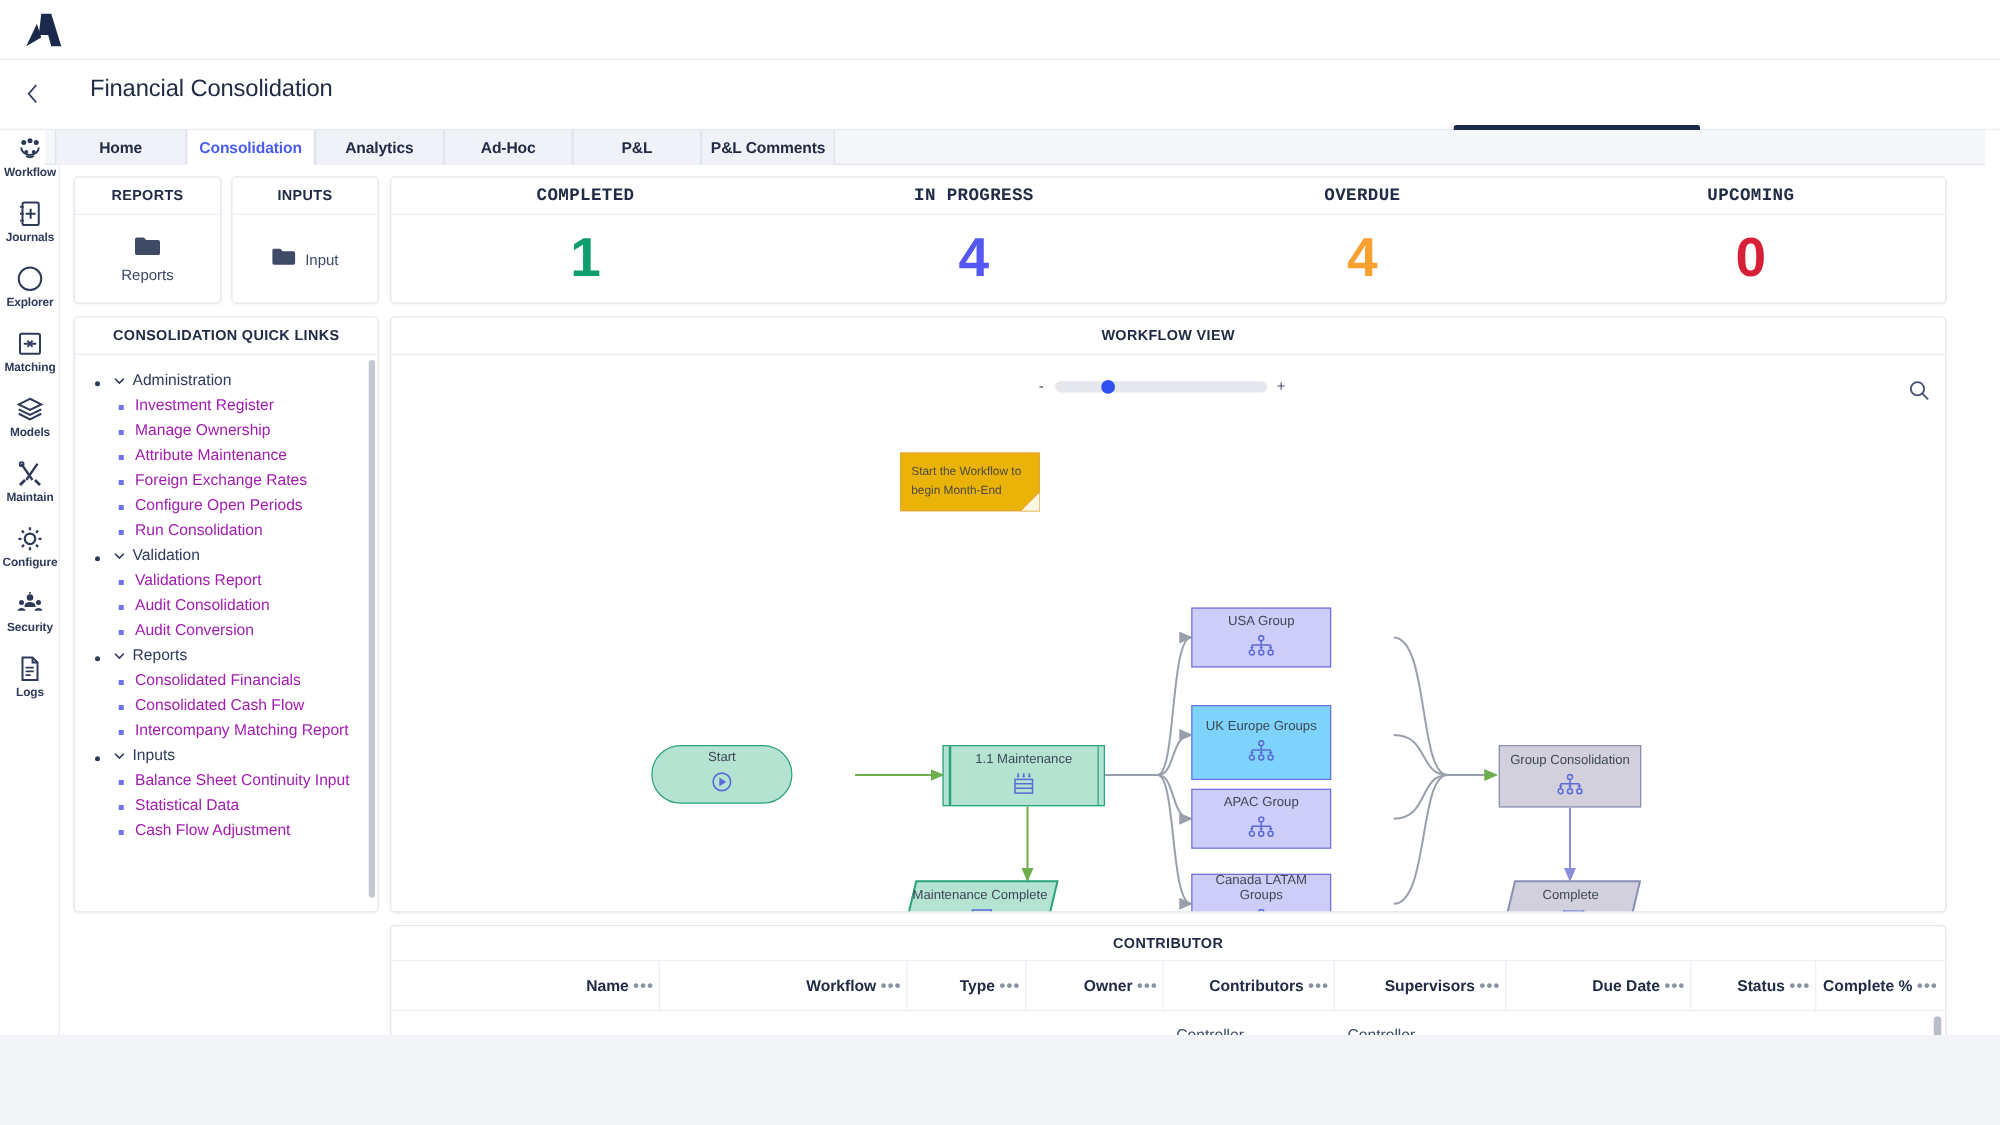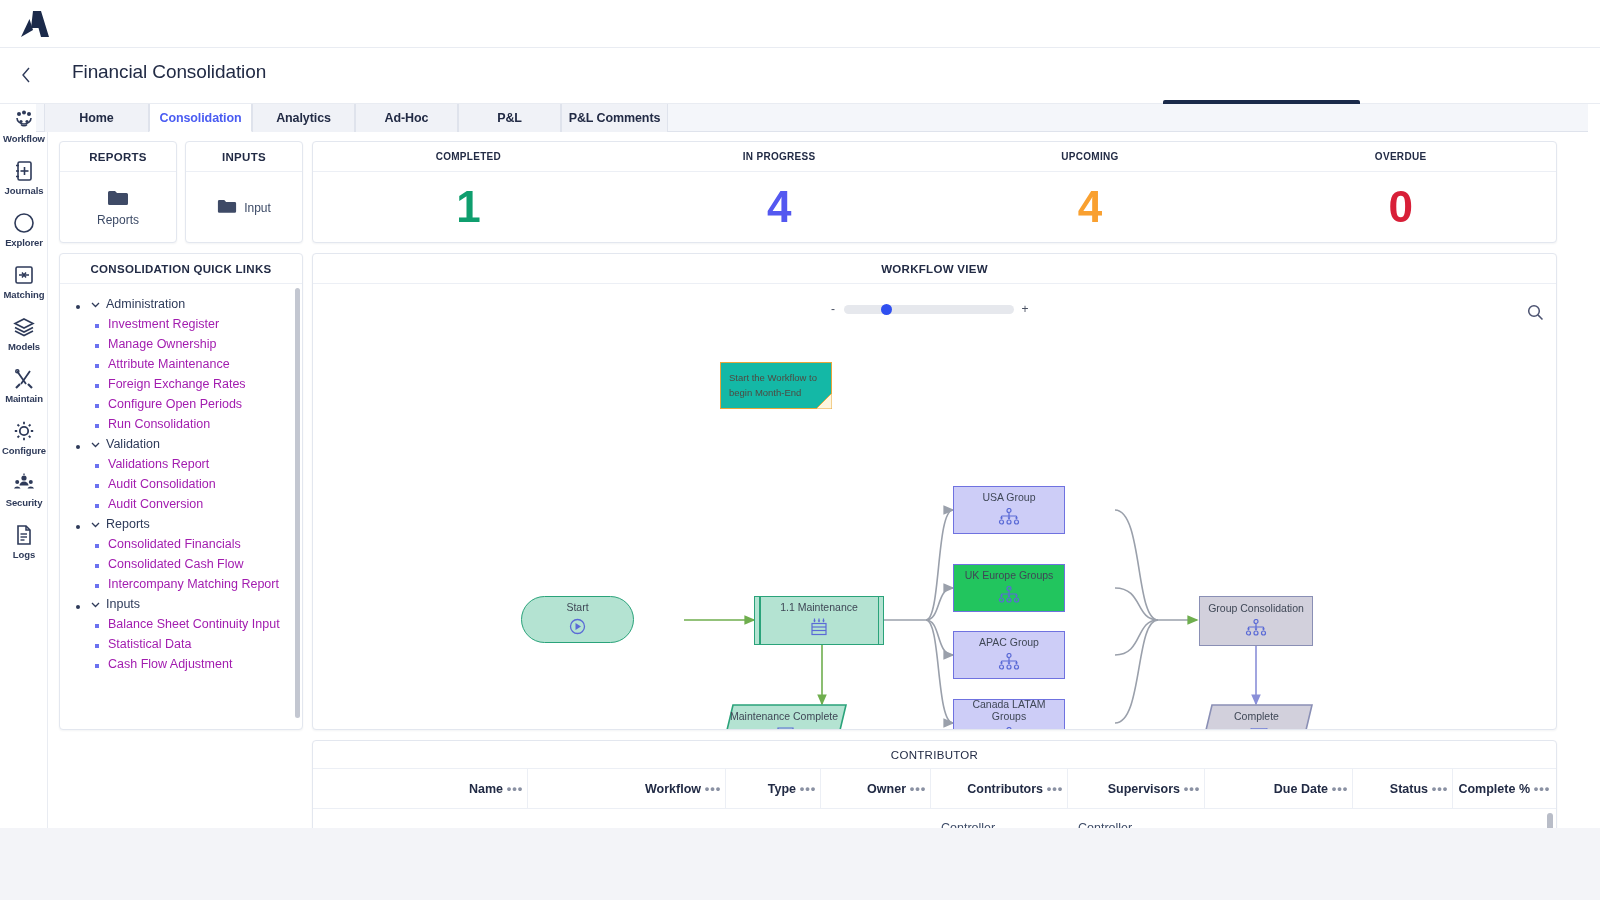--- a/index.html
+++ b/index.html
@@ -99,21 +99,21 @@
   .folder-stack{ text-align:center; cursor:pointer; }
   .folder-stack .flab{ font-size:12px; color:#3c4a66; margin-top:3px; }
   .folder-inline{ display:flex; align-items:center; gap:7px; cursor:pointer; }
   .folder-inline .flab{ font-size:12px; color:#3c4a66; }
 
   
   #card-kpi{ left:264px; top:9px; width:1245px; height:102px; }
   .kpi-hdrow{ display:flex; height:30px; border-bottom:1px solid #eceff5; }
   .kpi-hcell{
     flex:1; display:flex; align-items:center; justify-content:center;
-    font-size:10px; font-weight:700; color:#222b45; letter-spacing:.3px;
+    font-size:14px; font-weight:700; color:#222b45; letter-spacing:.3px;font-family:Liberation Mono, monospace;
   }
   .kpi-vrow{ display:flex; height:70px; }
   .kpi-vcell{
     flex:1; display:flex; align-items:center; justify-content:center;
     font-size:44px; font-weight:700; line-height:44px; cursor:pointer;
   }
 
   
   #card-links{ left:11px; top:121px; width:244px; height:477px; }
   #links-body{
@@ -160,21 +160,21 @@
   #wf-search{ position:absolute; right:12px; top:20px; width:17px; height:17px; cursor:pointer; }
   .node{ position:absolute; display:flex; flex-direction:column; align-items:center;
          justify-content:center; cursor:pointer; }
   .node .ntext{ font-size:10.5px; color:#3f4756; text-align:center; line-height:12px; }
   .node .nicon{ margin-top:5px; }
 
   
   #card-contrib{ left:264px; top:608px; width:1245px; height:160px; }
   #contrib-title{
     height:28px; display:flex; align-items:center; justify-content:center;
-    font-size:11.5px; font-weight:400; color:#222b45; letter-spacing:.3px;
+    font-size:11.5px; font-weight:700; color:#222b45; letter-spacing:.3px;
     border-bottom:1px solid #eceff5;
   }
   #contrib-head{ display:flex; height:40px; border-bottom:1px solid #eceff5; position:relative; }
   .th{
     display:flex; align-items:center; justify-content:center; gap:0;
     font-size:12.5px; font-weight:700; color:#222b45; position:relative;
     border-right:1px solid #eceff5;
   }
   .th .thl{ flex:1; text-align:right; }
   .th .dots{ width:24px; text-align:center; color:#8a91a3; font-size:13px; cursor:pointer; letter-spacing:1px;}
@@ -412,22 +412,22 @@
         </span>
         <div class="flab">Input</div>
       </div>
     </div>
   </div>
 
   <div class="card" id="card-kpi">
     <div class="kpi-hdrow">
       <div class="kpi-hcell">COMPLETED</div>
       <div class="kpi-hcell">IN PROGRESS</div>
+      <div class="kpi-hcell">OVERDUE</div>
       <div class="kpi-hcell">UPCOMING</div>
-      <div class="kpi-hcell">OVERDUE</div>
     </div>
     <div class="kpi-vrow">
       <div class="kpi-vcell" style="color:#0f9e6e">1</div>
       <div class="kpi-vcell" style="color:#5458f0">4</div>
       <div class="kpi-vcell" style="color:#f9a030">4</div>
       <div class="kpi-vcell" style="color:#d81f38">0</div>
     </div>
   </div>
 
   <div class="card" id="card-links">
@@ -568,21 +568,21 @@
 
         <path d="M802 226 C830 226 822 336 845 336" fill="none" stroke="#9aa0ab" stroke-width="1.6"></path>
         <path d="M802 304 C830 304 822 336 845 336" fill="none" stroke="#9aa0ab" stroke-width="1.6"></path>
         <path d="M802 371 C830 371 822 336 845 336" fill="none" stroke="#9aa0ab" stroke-width="1.6"></path>
         <path d="M802 439 C830 439 822 336 845 336" fill="none" stroke="#9aa0ab" stroke-width="1.6"></path>
         <line x1="845" y1="336" x2="884" y2="336" stroke="#9aa0ab" stroke-width="1.6" marker-end="url(#agreen)"></line>
 
         <line x1="943" y1="362" x2="943" y2="420" stroke="#8a8fd8" stroke-width="1.6" marker-end="url(#apurp)"></line>
       </svg>
 
-      <div class="node" style="left:407px;top:78px;width:112px;height:47px;background:#14b8a6;border:1px solid #e8a63a;align-items:flex-start;justify-content:flex-start;padding:7px 8px">
+      <div class="node" style="left:407px;top:78px;width:112px;height:47px;background:#eab308;border:1px solid #e8a63a;align-items:flex-start;justify-content:flex-start;padding:7px 8px">
         <div class="ntext" style="text-align:left;color:#4e4a42;font-size:9.5px;line-height:15px">
           <span>Start the Workflow to</span><br>
           <span>begin Month-End</span>
         </div>
         <svg style="position:absolute;right:-1px;bottom:-1px" width="16" height="16" viewBox="0 0 16 16">
           <path d="M0 16 L16 0 L16 16 Z" fill="#fdf6e0" stroke="#e8a63a" stroke-width="1"></path>
         </svg>
       </div>
 
       <div class="node" style="left:208px;top:312px;width:113px;height:47px;background:#b4e3d2;border:1.6px solid #2aa37a;border-radius:24px">
@@ -632,21 +632,21 @@
             <circle cx="12" cy="2.5" r="2" fill="none" stroke="#5a6ad6" stroke-width="1.2"></circle>
             <path d="M12 4.5 v3.5 M4.5 8 H19.5 M4.5 8 v3 M12 8 v3 M19.5 8 v3" stroke="#5a6ad6" stroke-width="1.2" fill="none"></path>
             <path d="M3 9.5 L4.5 11.5 L6 9.5 M10.5 9.5 L12 11.5 L13.5 9.5 M18 9.5 L19.5 11.5 L21 9.5" fill="#5a6ad6"></path>
             <circle cx="4.5" cy="14" r="2" fill="none" stroke="#5a6ad6" stroke-width="1.2"></circle>
             <circle cx="12" cy="14" r="2" fill="none" stroke="#5a6ad6" stroke-width="1.2"></circle>
             <circle cx="19.5" cy="14" r="2" fill="none" stroke="#5a6ad6" stroke-width="1.2"></circle>
           </svg>
         </div>
       </div>
 
-      <div class="node" style="left:640px;top:280px;width:112px;height:48px;background:#22c55e;border:1.6px solid #6f72e0">
+      <div class="node" style="left:640px;top:280px;width:112px;height:60px;background:#7dd3fc;border:1.6px solid #6f72e0">
         <div class="ntext">UK Europe Groups</div>
         <div class="nicon">
           <svg width="24" height="17" viewBox="0 0 24 17">
             <circle cx="12" cy="2.5" r="2" fill="none" stroke="#5a6ad6" stroke-width="1.2"></circle>
             <path d="M12 4.5 v3.5 M4.5 8 H19.5 M4.5 8 v3 M12 8 v3 M19.5 8 v3" stroke="#5a6ad6" stroke-width="1.2" fill="none"></path>
             <path d="M3 9.5 L4.5 11.5 L6 9.5 M10.5 9.5 L12 11.5 L13.5 9.5 M18 9.5 L19.5 11.5 L21 9.5" fill="#5a6ad6"></path>
             <circle cx="4.5" cy="14" r="2" fill="none" stroke="#5a6ad6" stroke-width="1.2"></circle>
             <circle cx="12" cy="14" r="2" fill="none" stroke="#5a6ad6" stroke-width="1.2"></circle>
             <circle cx="19.5" cy="14" r="2" fill="none" stroke="#5a6ad6" stroke-width="1.2"></circle>
           </svg>

